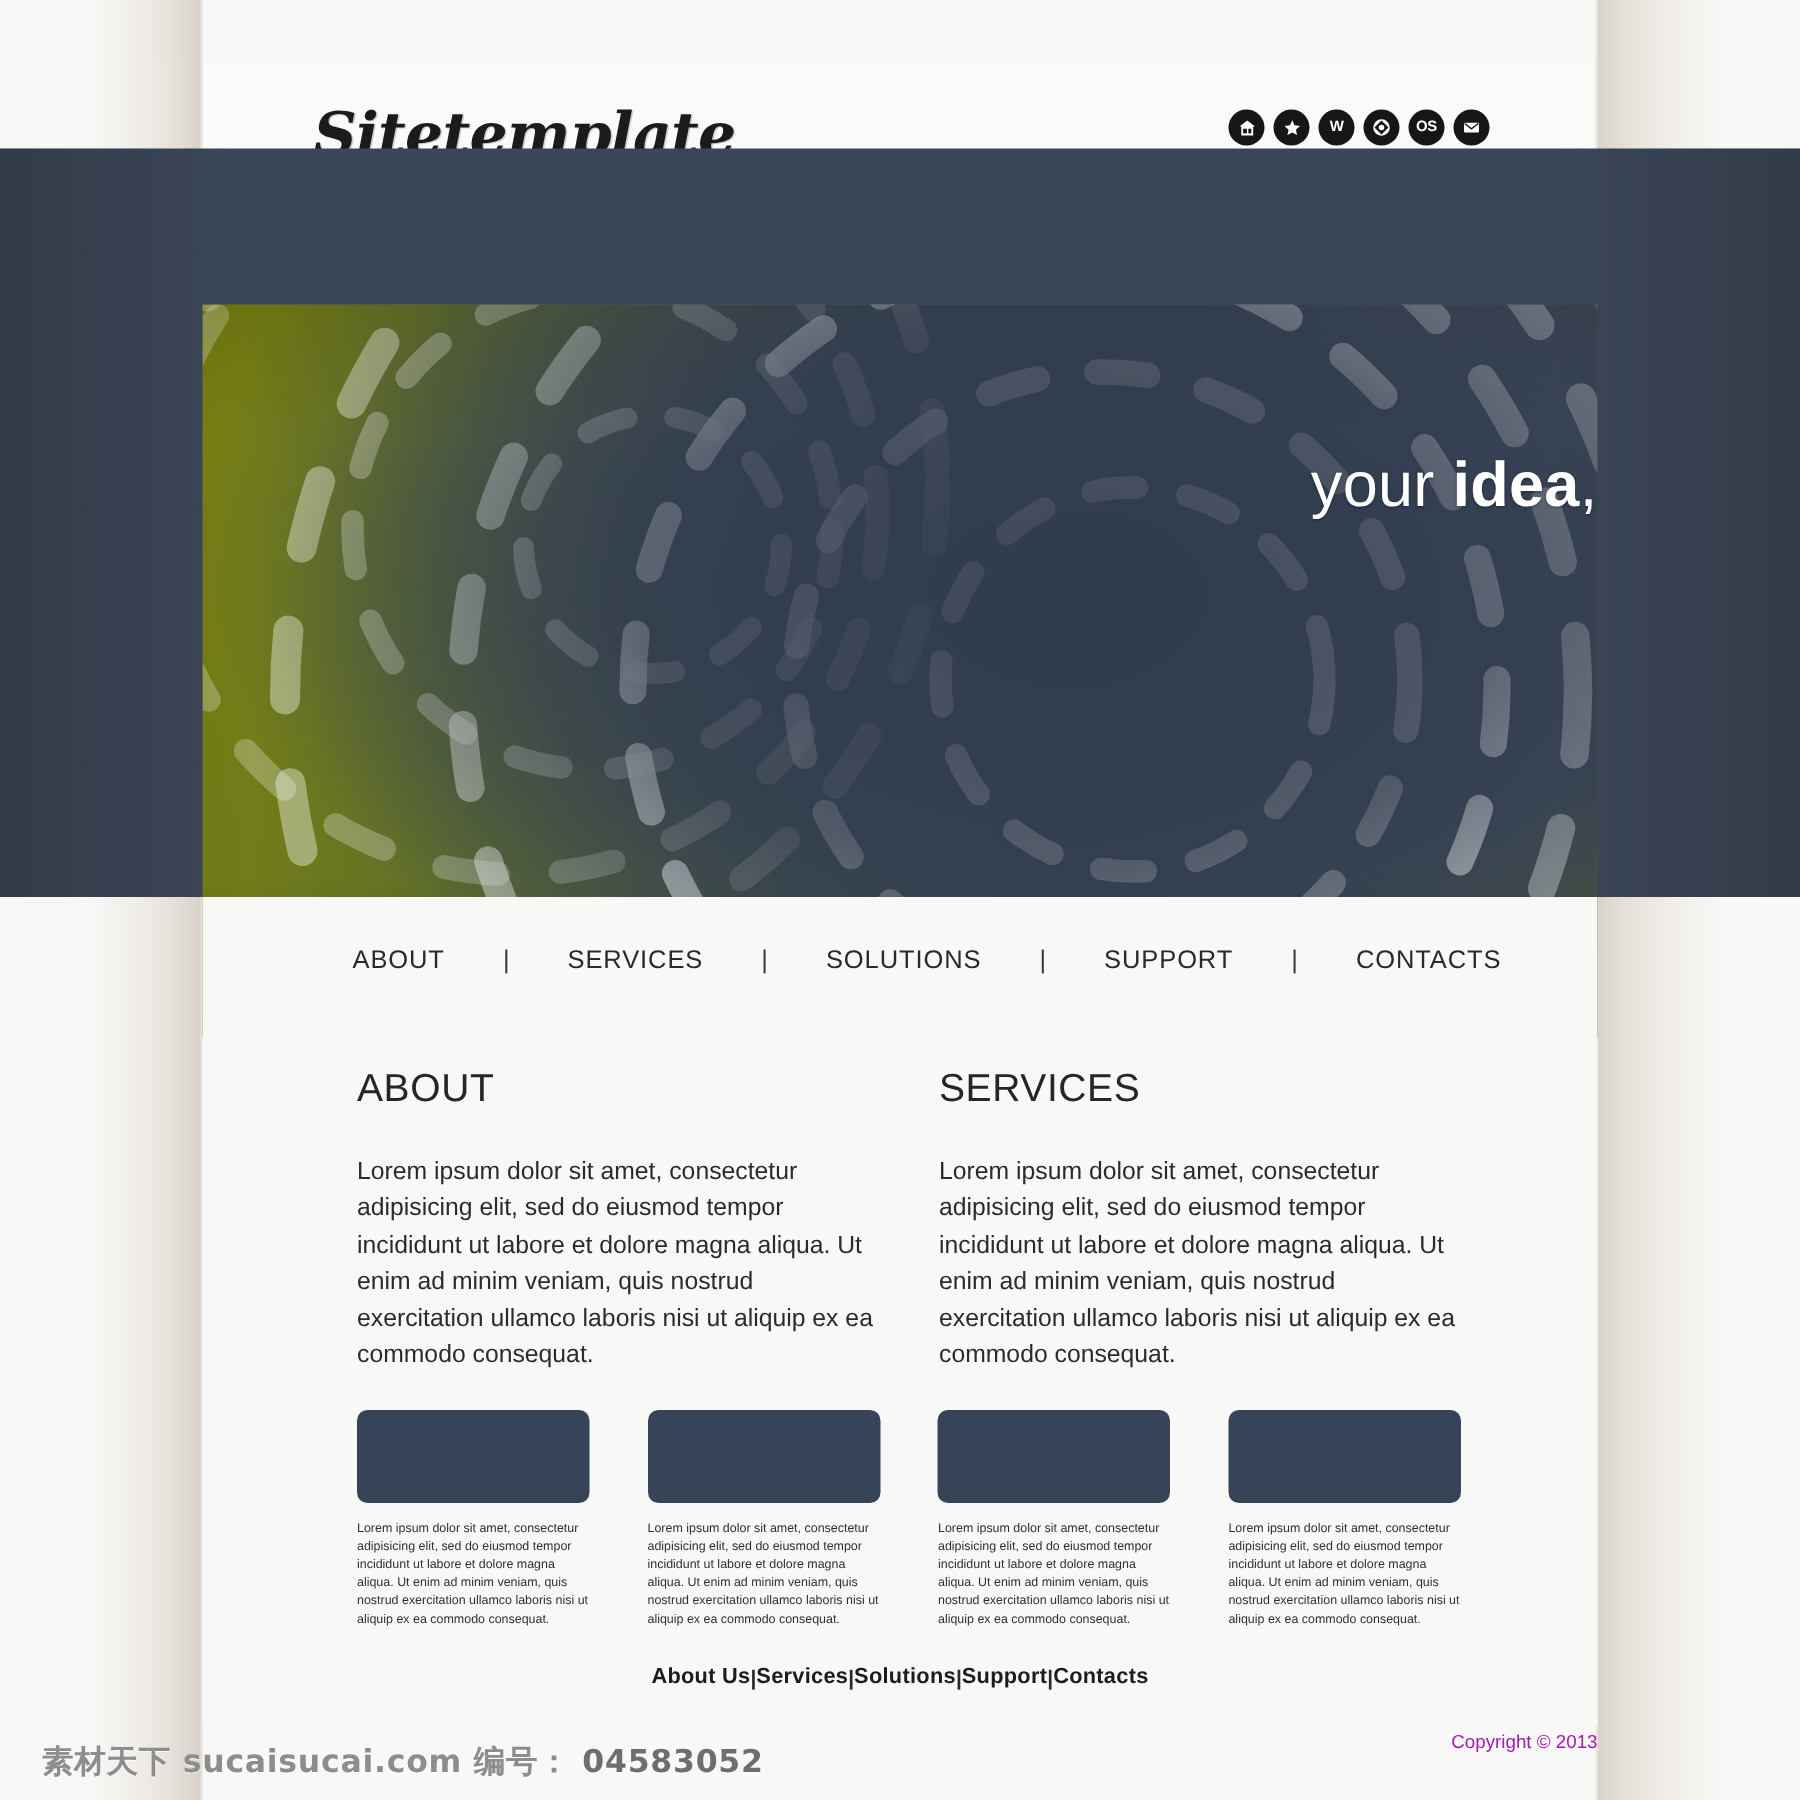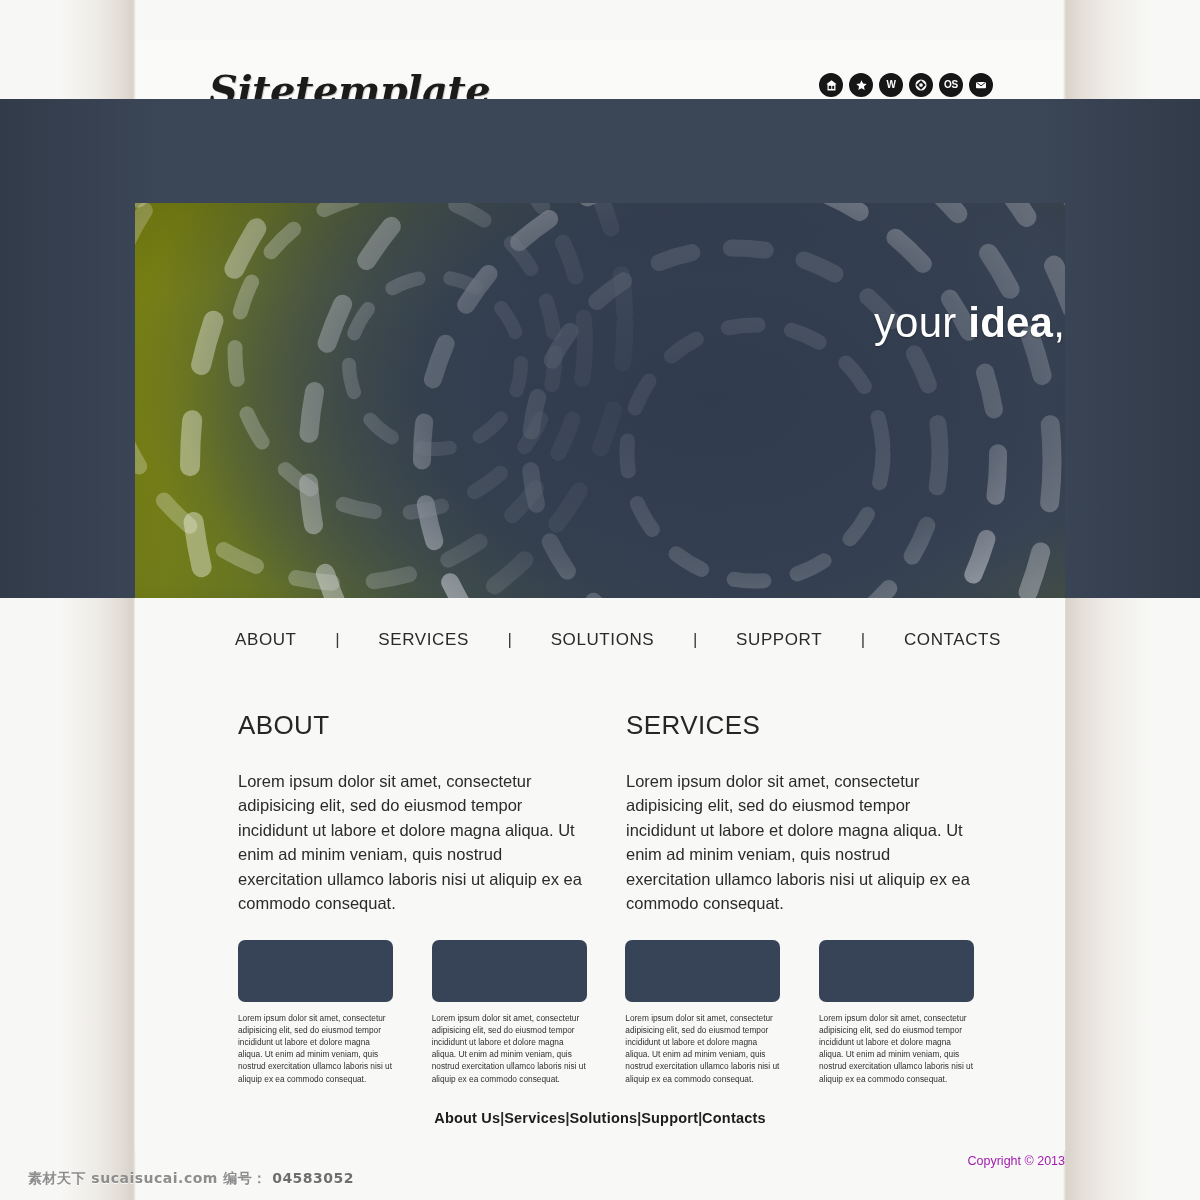--- a/index.html
+++ b/index.html
@@ -223,21 +223,21 @@
     text-align: right;
     font-size: 12.5px;
     color: #a21caf;
   }
 
   
   #watermark {
     position: absolute;
     left: 28px; bottom: 12px;
     font-family: "DejaVu Sans", sans-serif;
-    font-size: 14px;
+    font-size: 21px;
     font-weight: bold;
     color: #8d8d8d;
     letter-spacing: 0.5px;
     text-shadow: 0 1px 0 rgba(255,255,255,0.8);
     white-space: nowrap;
   }
   #watermark .num { color: #6e6e6e; }
 </style>
 </head>
 <body>

